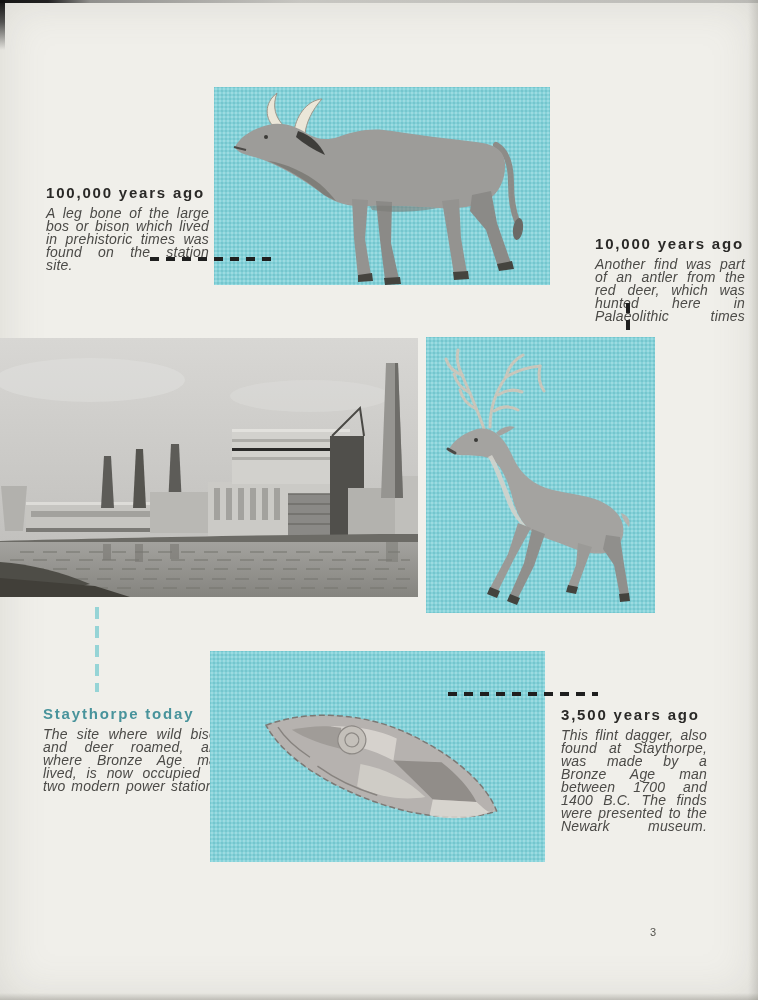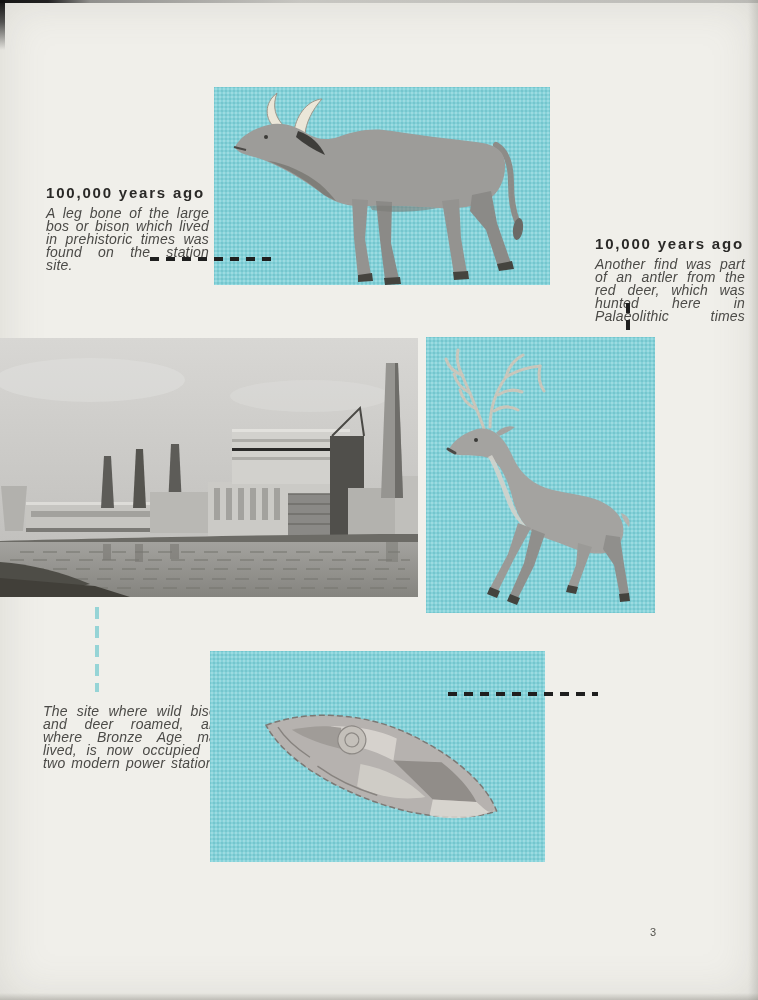--- a/index.html
+++ b/index.html
@@ -247,20 +247,21 @@
 
       <circle cx="50" cy="103" r="2" fill="#3a3a37"></circle>
       <path d="M22,112 L29,116" stroke="#4a4946" stroke-width="3" stroke-linecap="round"></path>
       <path d="M70,96 C76,90 83,88 89,90 C84,94 78,97 73,99 Z" fill="#a4a3a0"></path>
     </svg>
   </div>
 
   <div class="dash-v" id="dash-today"></div>
 
   <div class="caption" id="cap-today">
+    <h2>Staythorpe today</h2>
     <p>The site where wild bison and deer roamed, and where Bronze Age man lived, is now occupied by two modern power stations.</p>
   </div>
 
   <div class="panel" id="panel-dagger">
     <svg width="335" height="211" viewBox="0 0 335 211">
       <title>flint dagger found at Staythorpe</title>
       <g transform="translate(172,112) rotate(19)">
         <path d="M-122,2 C-88,-26 -38,-40 8,-37 C56,-33 102,-18 124,8
                  C100,28 52,40 4,39 C-48,38 -96,26 -122,2 Z" fill="#b6b2af" stroke="#7c7874" stroke-width="1.5" stroke-dasharray="6 3"></path>
         <path d="M-60,-18 C-40,-26 -16,-30 6,-28 L10,-6 C-14,-10 -40,-8 -58,-2 Z" fill="#d9d5d0" opacity=".9"></path>
@@ -270,16 +271,20 @@
         <path d="M60,18 L102,6 C112,10 118,14 122,8 C104,24 82,32 62,34 Z" fill="#e0dcd6" opacity=".8"></path>
         <circle cx="-36" cy="-12" r="14" fill="#c4c0ba" stroke="#8d8985" stroke-width="1.2"></circle>
         <circle cx="-36" cy="-12" r="7" fill="none" stroke="#8d8985" stroke-width="1.2"></circle>
         <path d="M-110,0 C-100,8 -86,14 -70,18 M-60,24 C-40,30 -16,33 6,32" stroke="#87837f" stroke-width="1.4" fill="none"></path>
       </g>
     </svg>
   </div>
 
   <div class="dash-h" id="dash-dagger"></div>
 
+  <div class="caption" id="cap-dagger">
+    <h2>3,500 years ago</h2>
+    <p>This flint dagger, also found at Staythorpe, was made by a Bronze Age man between 1700 and 1400 B.C. The finds were presented to the Newark museum.</p>
+  </div>
 
   <div class="page-number">3</div>
 
 </div>
 
 </body></html>

